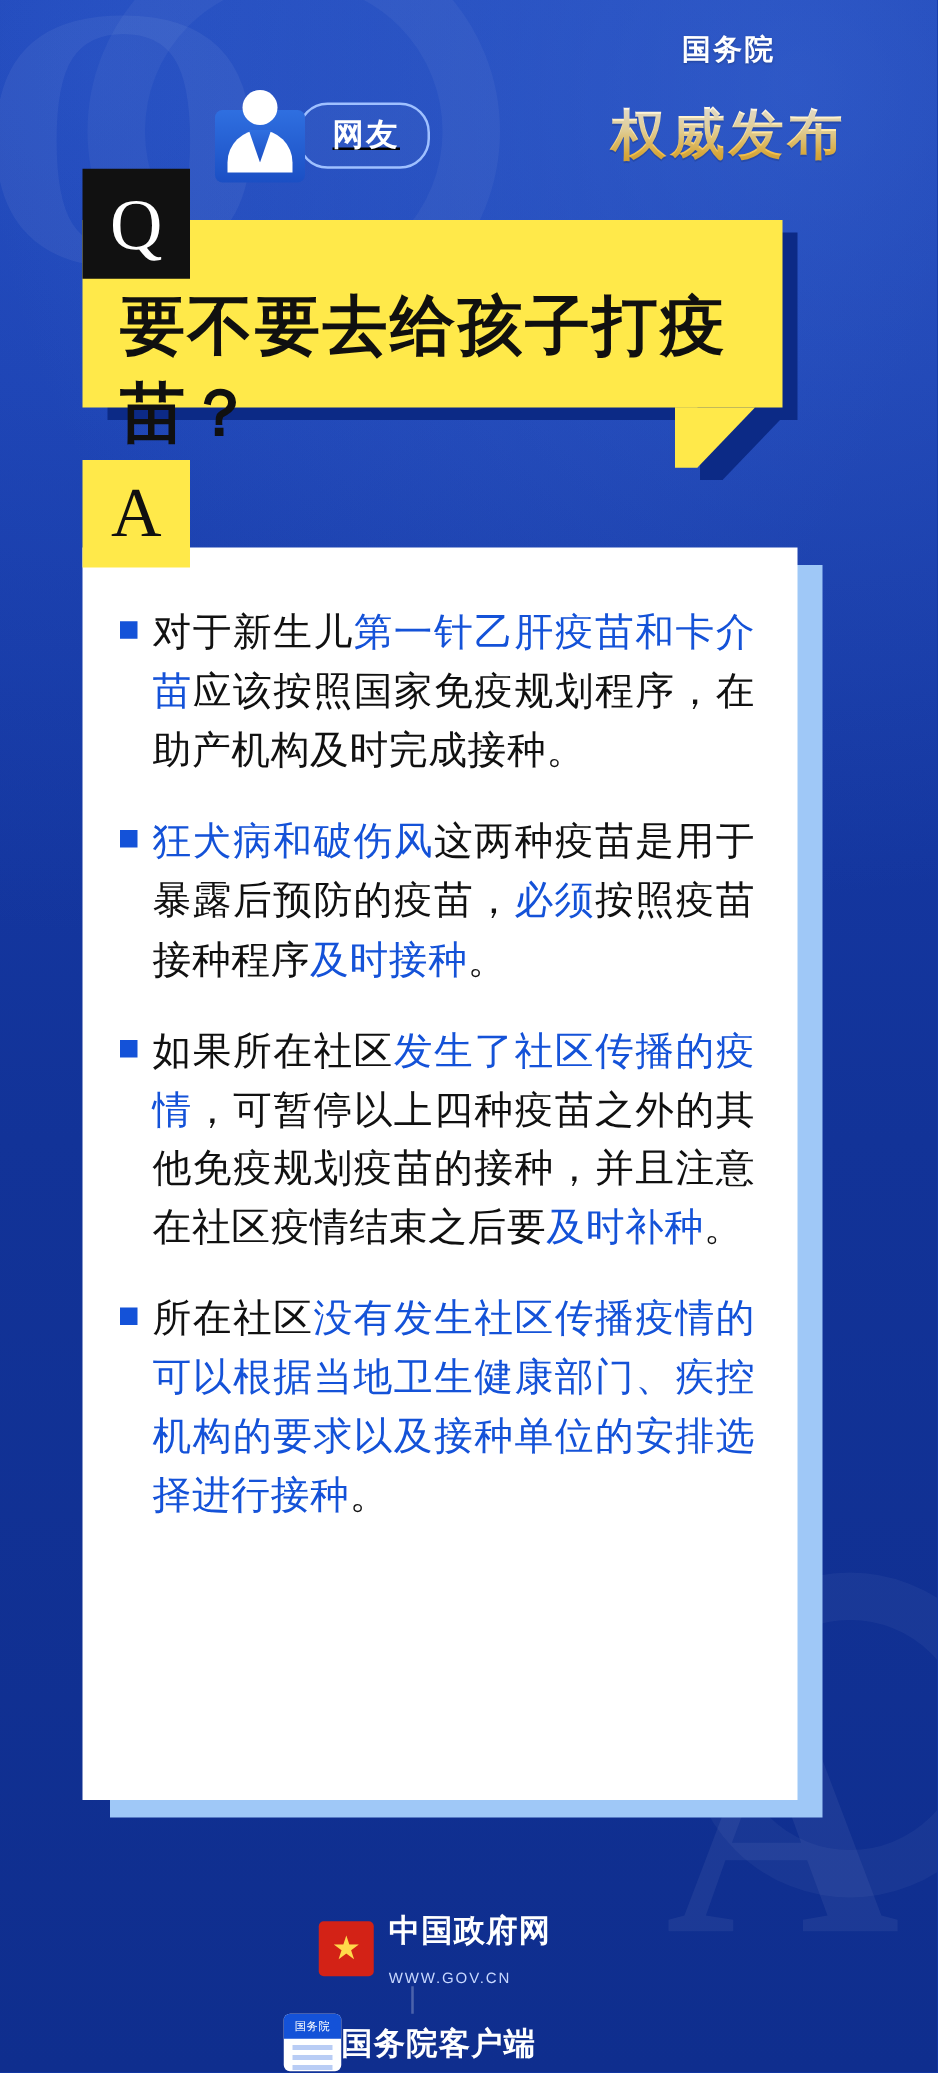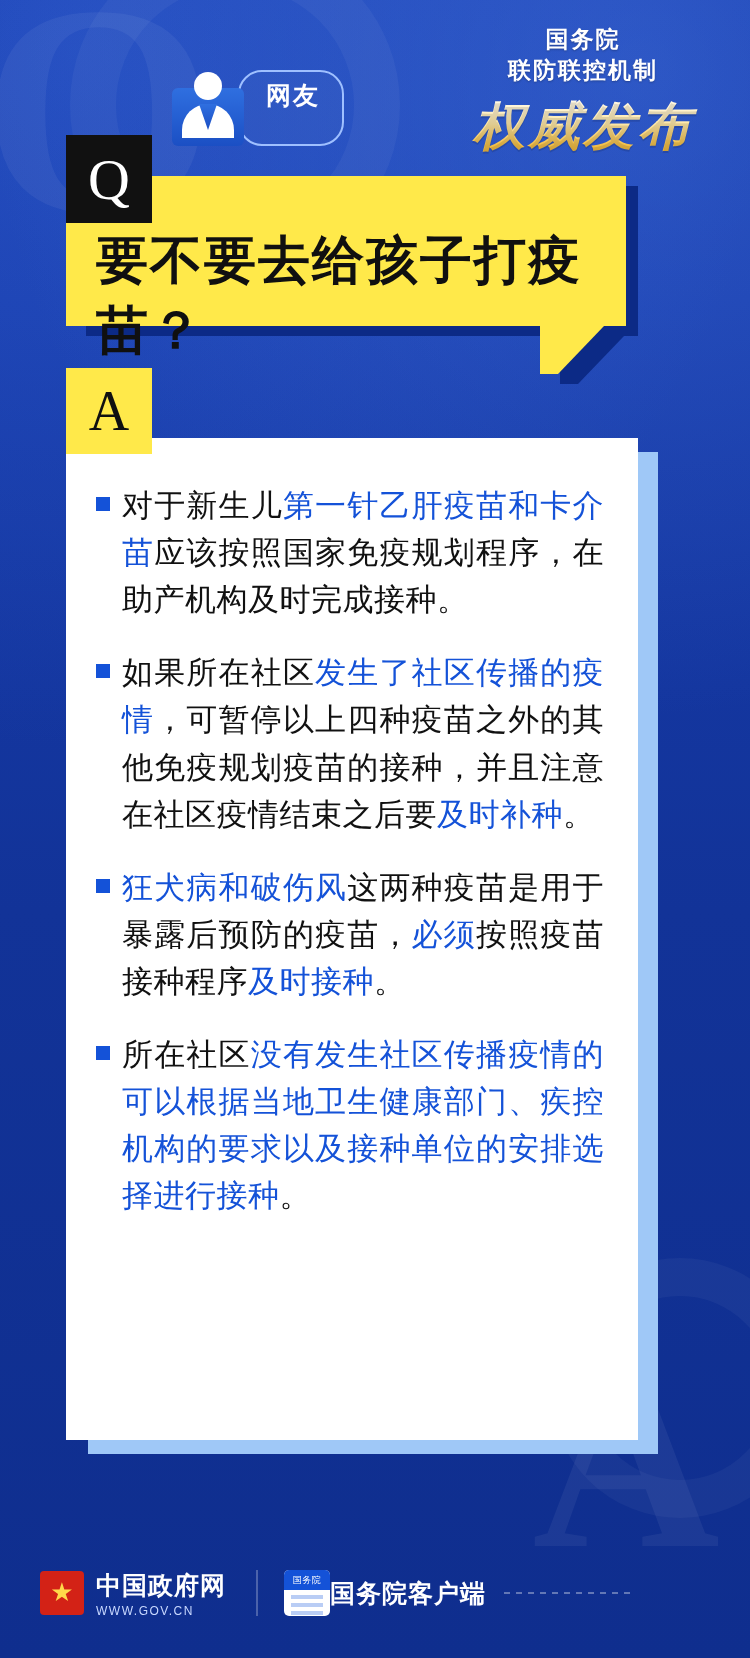--- a/index.html
+++ b/index.html
@@ -50,37 +50,36 @@
   .brand {
     position: absolute; right: 32px; top: 24px;
     width: 270px; text-align: center;
   }
   .brand-line1, .brand-line2 {
     color: #ffffff; font-size: 23px; font-weight: bold;
     letter-spacing: 2px; line-height: 1.35;
     text-shadow: 0 1px 2px rgba(0,0,0,0.25);
   }
   .brand-title {
-    margin-top: 6px;
+    margin-top: 23px;
     font-family: "Liberation Serif", serif;
     font-weight: bold;
-    font-size: 52px;
+    font-size: 44px;
     letter-spacing: 3px;
-    font-style: italic;
     background: linear-gradient(180deg,#ffffff 0%, #ffe9a8 45%, #f4c14a 75%, #e8a726 100%);
     -webkit-background-clip: text;
     background-clip: text;
     color: transparent;
     text-shadow: 0 2px 0 rgba(0,0,0,0.12);
   }
 
   
   .user-chip {
     position: absolute; left: 172px; top: 70px;
-    display: flex; 
+    display: flex; align-items: center; text-decoration: underline;
   }
   .avatar-box {
     position: relative;
     width: 72px; height: 76px;
   }
   .avatar-body {
     position: absolute; left: 0; top: 18px;
     width: 72px; height: 58px;
     background: linear-gradient(180deg,#2f6fe0 0%, #1b4fc4 100%);
     border-radius: 6px;
@@ -212,21 +211,21 @@
     line-height: 1.52;
     color: #111111;
     letter-spacing: 0.5px;
     text-align: justify;
   }
   .hl { color: #1452d8; }
 
   
   .footer {
     position: absolute; left: 0; bottom: 0; width: 656px; height: 130px;
-    display: flex; align-items: center;
+    display: flex; align-items: center; flex-direction: column;
   }
   .gov-mark {
     display: flex; align-items: center; margin-left: 40px;
   }
   .gov-emblem {
     width: 44px; height: 44px;
     background: #d32216;
     border-radius: 4px;
     position: relative;
   }
@@ -235,21 +234,21 @@
     position: absolute; left: 50%; top: 50%;
     transform: translate(-50%,-52%);
     color: #ffd94a; font-size: 26px; line-height: 1;
   }
   .gov-txt { margin-left: 12px; }
   .gov-name {
     color: #ffffff; font-size: 25px; font-weight: bold; letter-spacing: 1px;
     font-family: "Liberation Serif", serif;
   }
   .gov-url {
-    color: #c8d8ff; font-size: 12px; letter-spacing: 1.5px; margin-top: 2px;
+    color: #c8d8ff; font-size: 12px; letter-spacing: 1.5px; margin-top: 14px;
   }
   .divider {
     width: 2px; height: 46px; background: rgba(255,255,255,0.25);
     margin: 0 26px 0 30px;
   }
   .app-mark { display: flex; align-items: center; }
   .app-icon {
     width: 46px; height: 46px;
     background: #ffffff;
     border-radius: 5px;
@@ -287,21 +286,20 @@
 
   <div class="wm wm-q">Q</div>
   <div class="wm wm-a">A</div>
   <div class="wm-ring"></div>
   <div class="wm-ring2"></div>
 
   <div class="header">
 
     <div class="brand">
       <div class="brand-line1">国务院</div>
-      <div class="brand-line2">联防联控机制</div>
       <div class="brand-title">权威发布</div>
     </div>
 
     <div class="user-chip">
       <div class="avatar-box">
         <div class="avatar-body"></div>
         <div class="avatar-head"></div>
         <div class="avatar-shoulders"></div>
         <div class="avatar-collar"></div>
       </div>
@@ -319,25 +317,25 @@
   <div class="a-card-shadow"></div>
   <div class="a-card"></div>
   <div class="a-badge">A</div>
   <div class="a-list" id="answer-list">
       <div class="item">
         <span class="bullet"></span>
         <div class="item-text"><span>对于新生儿</span><span class="hl">第一针乙肝疫苗和卡介苗</span><span>应该按照国家免疫规划程序，在助产机构及时完成接种。</span></div>
       </div>
       <div class="item">
         <span class="bullet"></span>
-        <div class="item-text"><span>如果所在社区</span><span class="hl">发生了社区传播的疫情</span><span>，可暂停以上四种疫苗之外的其他免疫规划疫苗的接种，并且注意在社区疫情结束之后要</span><span class="hl">及时补种</span><span>。</span></div>
+        <div class="item-text"><span class="hl">狂犬病和破伤风</span><span>这两种疫苗是用于暴露后预防的疫苗，</span><span class="hl">必须</span><span>按照疫苗接种程序</span><span class="hl">及时接种</span><span>。</span></div>
       </div>
       <div class="item">
         <span class="bullet"></span>
-        <div class="item-text"><span class="hl">狂犬病和破伤风</span><span>这两种疫苗是用于暴露后预防的疫苗，</span><span class="hl">必须</span><span>按照疫苗接种程序</span><span class="hl">及时接种</span><span>。</span></div>
+        <div class="item-text"><span>如果所在社区</span><span class="hl">发生了社区传播的疫情</span><span>，可暂停以上四种疫苗之外的其他免疫规划疫苗的接种，并且注意在社区疫情结束之后要</span><span class="hl">及时补种</span><span>。</span></div>
       </div>
       <div class="item">
         <span class="bullet"></span>
         <div class="item-text"><span>所在社区</span><span class="hl">没有发生社区传播疫情的可以根据当地卫生健康部门、疾控机构的要求以及接种单位的安排选择进行接种</span><span>。</span></div>
       </div>
     </div>
 
   <div class="footer">
     <div class="gov-mark">
       <div class="gov-emblem"></div>

